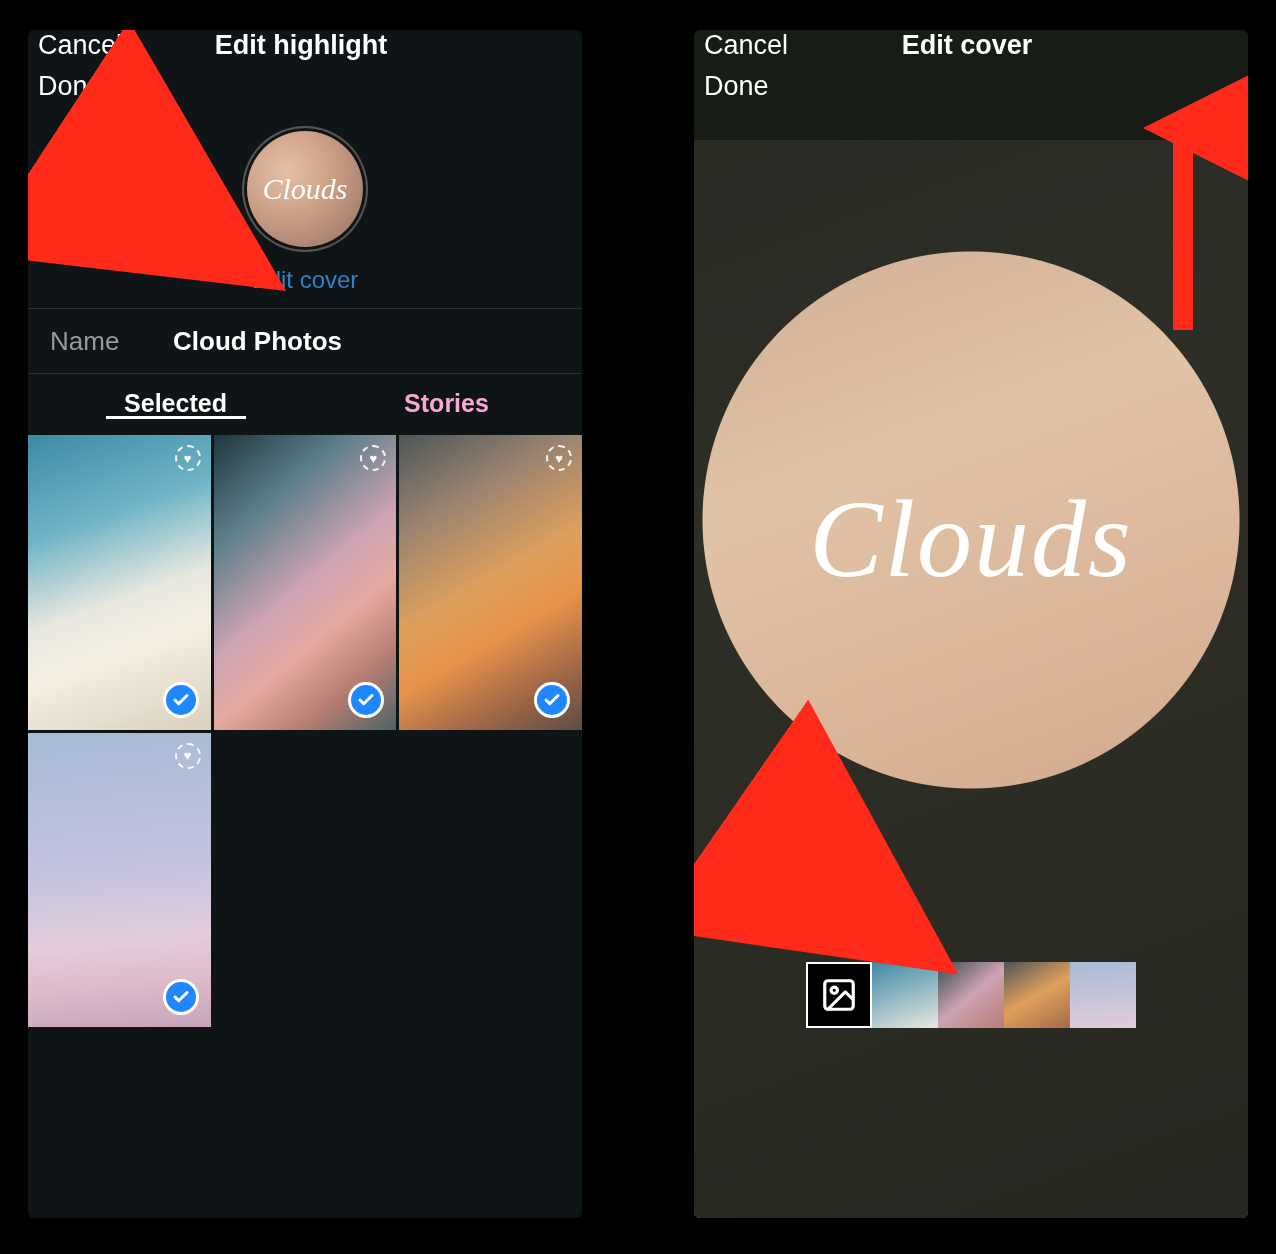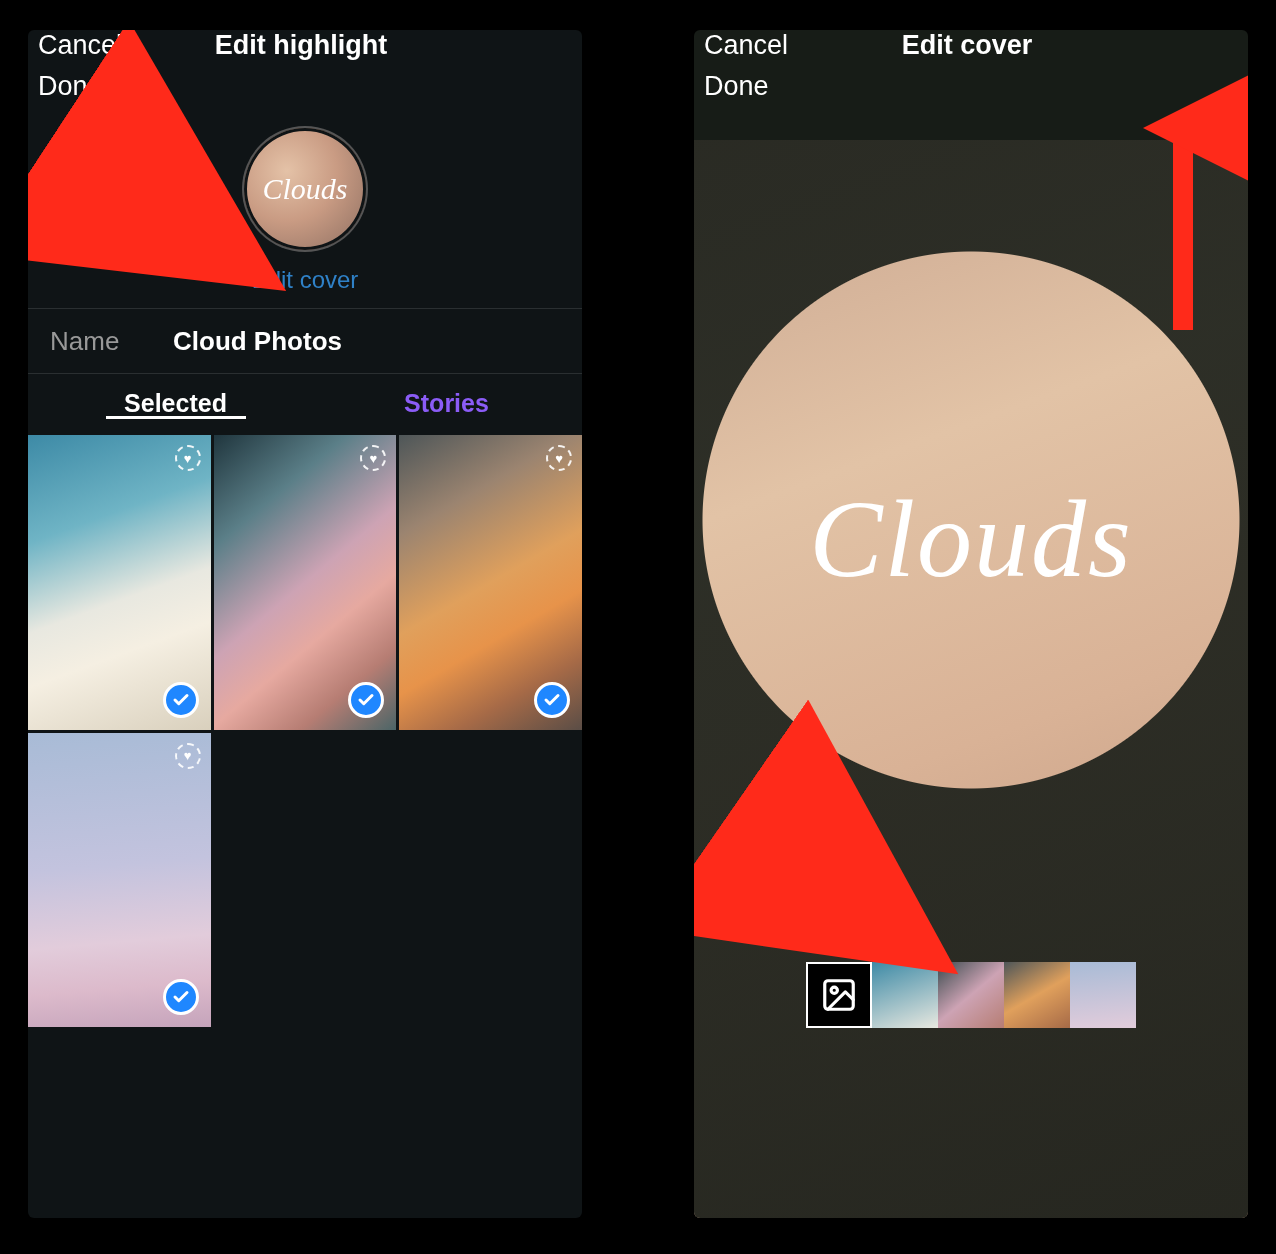--- a/index.html
+++ b/index.html
@@ -18,21 +18,21 @@
   .ccircle { position:relative; width:122px; height:122px; margin:0 auto 16px auto; border-radius:50%; background:radial-gradient(circle at 35% 35%, #e4c2a7 0%, #c99b83 45%, #a78270 75%, #8a6c60 100%); box-shadow: inset 0 0 0 3px #0f1416, 0 0 0 2px #555; display:flex; align-items:center; justify-content:center; }
   .ccircle .txt { font-family:"Brush Script MT","Segoe Script",cursive; font-style:italic; font-size:30px; color:#fff; }
   .editcover { color:#2f81c7; font-size:24px; }
 
   .sep { height:1px; background:#2a2f31; }
   .namerow { display:flex; align-items:center; height:64px; padding:0 22px; font-size:26px; }
   .namerow .lbl { color:#999; width:115px; }
   .namerow .val { flex:1; color:#fff; padding-left:8px;font-weight:bold; }
 
   .tabs { display:flex; align-items:center; height:58px;padding-left:12px; }
-  .tab { flex:1; text-align:center; font-size:25px; color:#8b5cf6; font-weight:600; position:relative; }
+  .tab { flex:1; text-align:center; font-size:25px; color:#f9a8d4; font-weight:600; position:relative; }
   .tab.active { color:#fff; }
   .tab.active::after { content:""; position:absolute; bottom:-1px; left:50%; transform:translateX(-50%); width:140px; height:3px; background:#fff; }
 
   
   .grid { display:grid; grid-template-columns: repeat(3, 1fr); gap:3px; padding:3px 0 0 0; }
   .cell { position:relative; aspect-ratio: 0.62; overflow:hidden; }
   .cell.empty { background:#0f1416; }
   .clouds1 { background:linear-gradient(160deg,#3d8aa6 0%, #6fb4c5 30%, #e8e8e0 55%, #f5efe2 70%, #d9d0bd 100%); }
   .clouds2 { background:linear-gradient(140deg,#20363e 0%, #5b7f88 25%, #cda3b4 50%, #e6a9a0 65%, #b67d73 82%, #4b6567 100%); }
   .clouds3 { background:linear-gradient(150deg,#4e5658 0%, #9b8470 25%, #e0a05c 50%, #e7934a 65%, #a66a47 82%, #5a4d46 100%); }

